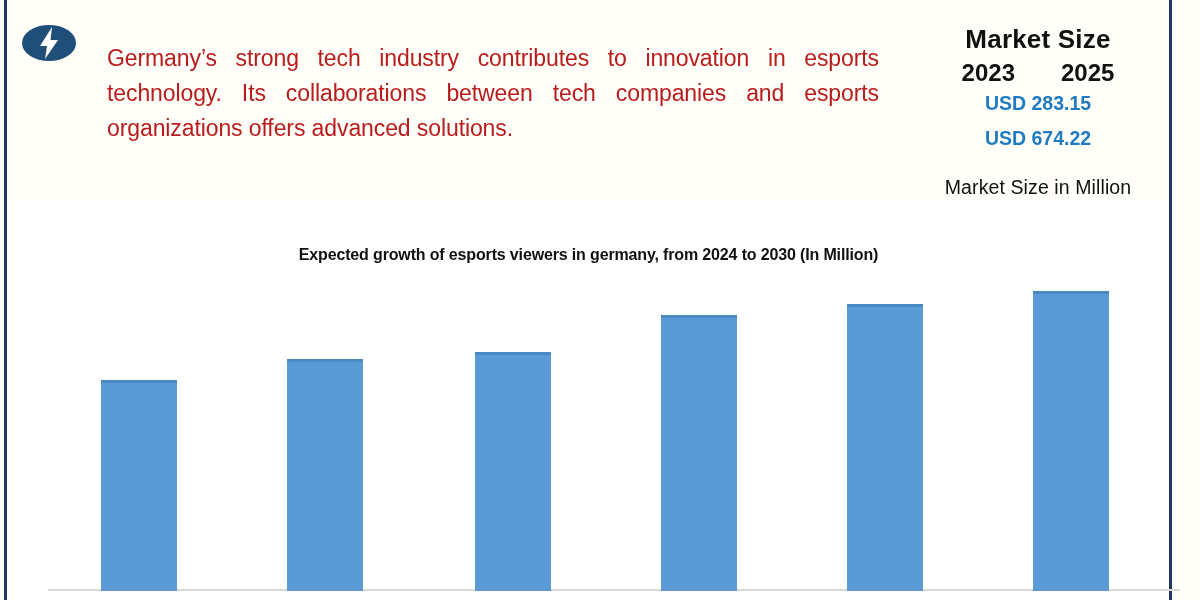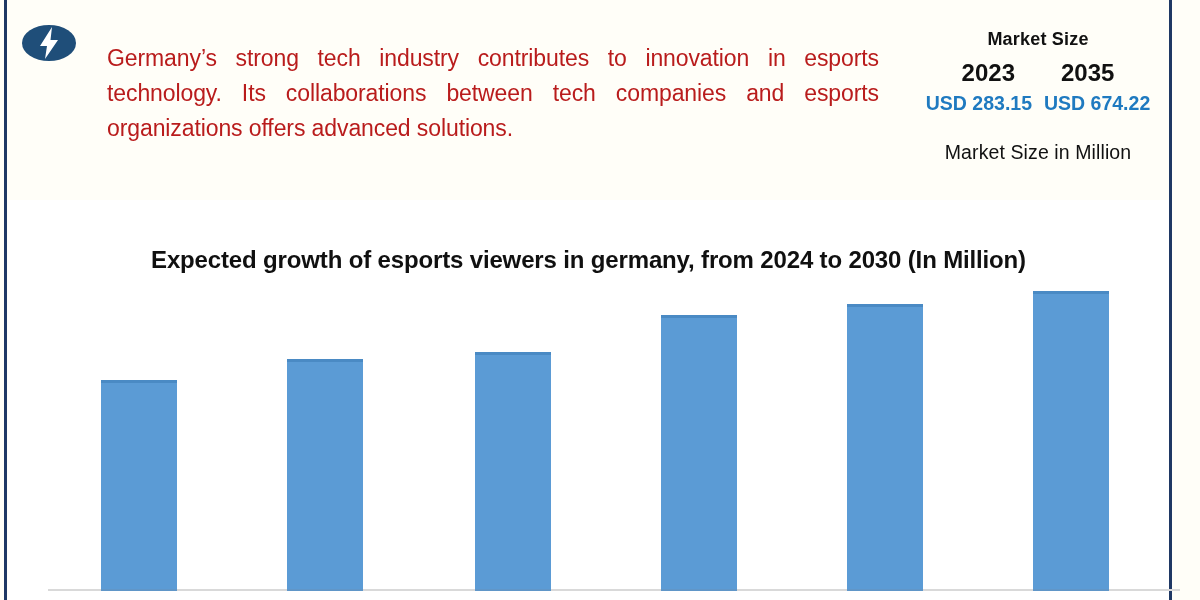--- a/index.html
+++ b/index.html
@@ -72,21 +72,21 @@
   
   .market-panel {
     position: absolute;
     left: 880px;
     top: 26px;
     width: 300px;
     text-align: center;
     color: #111111;
   }
   .market-panel .ms-heading {
-    font-size: 18px;
+    font-size: 26px;
     font-weight: bold;
     line-height: 26px;
     letter-spacing: 0.2px;
   }
   .market-panel .ms-years {
     display: flex;
     justify-content: center;
     gap: 46px;
     margin-top: 7px;
     font-size: 24px;
@@ -94,20 +94,21 @@
   }
   .market-panel .ms-values {
     display: flex;
     justify-content: center;
     gap: 12px;
     margin-top: 5px;
     font-size: 19.5px;
     font-weight: bold;
     color: #1f7ac0;
     white-space: nowrap;
+    flex-direction: column;
   }
   .market-panel .ms-footnote {
     margin-top: 26px;
     font-size: 19.5px;
     font-weight: normal;
     letter-spacing: 0.1px;
   }
 
   
   .chart-region {
@@ -117,21 +118,21 @@
     width: 1161px;
     height: 400px;
     background: #ffffff;
   }
   .chart-title {
     position: absolute;
     left: 0;
     top: 46px;
     width: 1161px;
     text-align: center;
-    font-size: 24px;
+    font-size: 16px;
     font-weight: bold;
     color: #101010;
     letter-spacing: -0.15px;
     white-space: nowrap;
   }
   .plot-area {
     position: absolute;
     left: 0;
     top: 0;
     width: 1161px;
@@ -178,21 +179,21 @@
         <path d="M31 7 L19 26 L26 26 L24 39 L37 20 L29.5 20 Z" fill="#ffffff"></path>
       </svg>
     </span>
 
     <p class="lead-paragraph">Germany’s strong tech industry contributes to innovation in esports technology. Its collaborations between tech companies and esports organizations offers advanced solutions.</p>
 
     <div class="market-panel">
       <div class="ms-heading">Market Size</div>
       <div class="ms-years">
         <span>2023</span>
-        <span>2035</span>
+        <span>2025</span>
       </div>
       <div class="ms-values">
         <span>USD 283.15</span>
         <span>USD 674.22</span>
       </div>
       <div class="ms-footnote">Market Size in Million</div>
     </div>
 
   </div>
 

